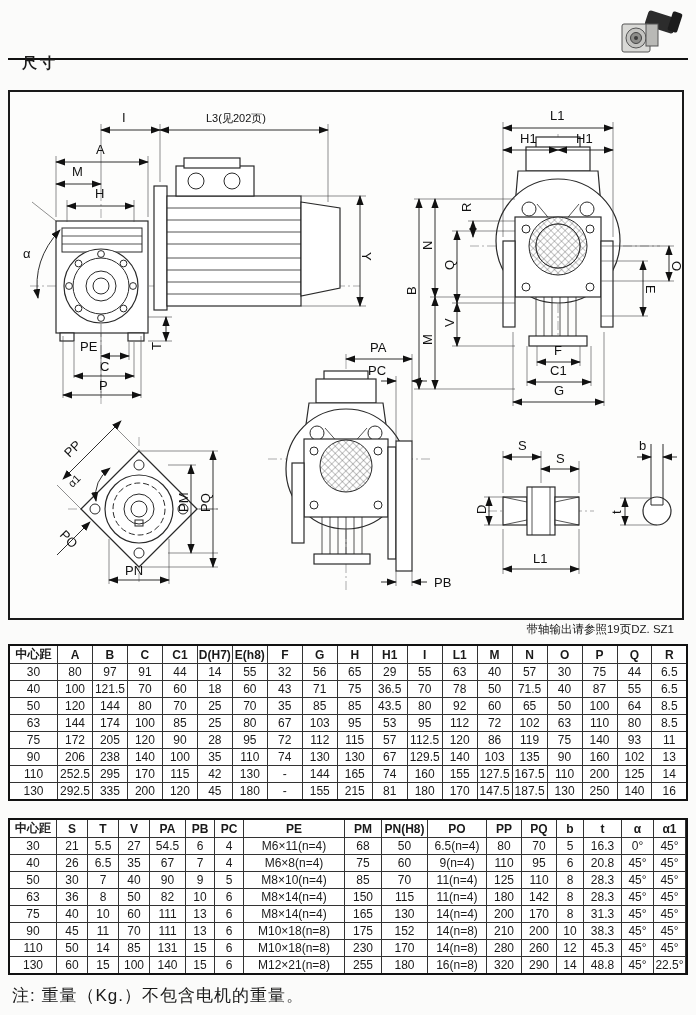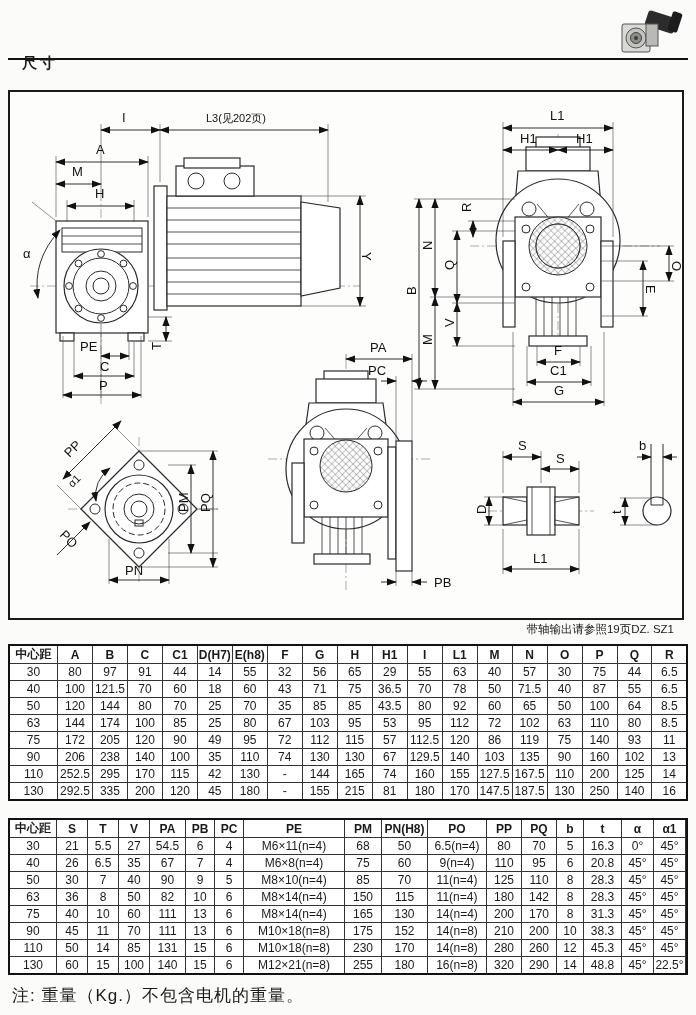--- a/index.html
+++ b/index.html
@@ -504,21 +504,21 @@
         <td>110</td>
         <td>80</td>
         <td>8.5</td>
       </tr>
       <tr>
         <td>75</td>
         <td>172</td>
         <td>205</td>
         <td>120</td>
         <td>90</td>
-        <td>49</td>
+        <td>28</td>
         <td>95</td>
         <td>72</td>
         <td>112</td>
         <td>115</td>
         <td>57</td>
         <td>112.5</td>
         <td>120</td>
         <td>86</td>
         <td>119</td>
         <td>75</td>

